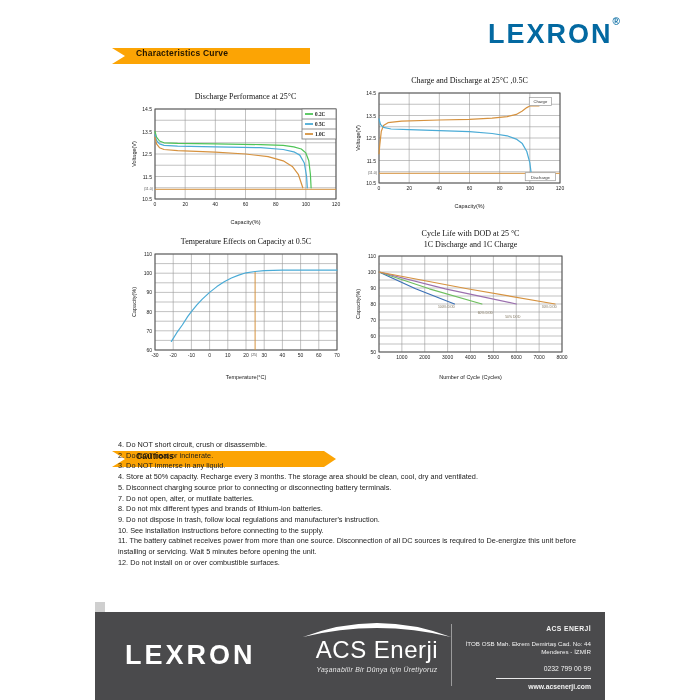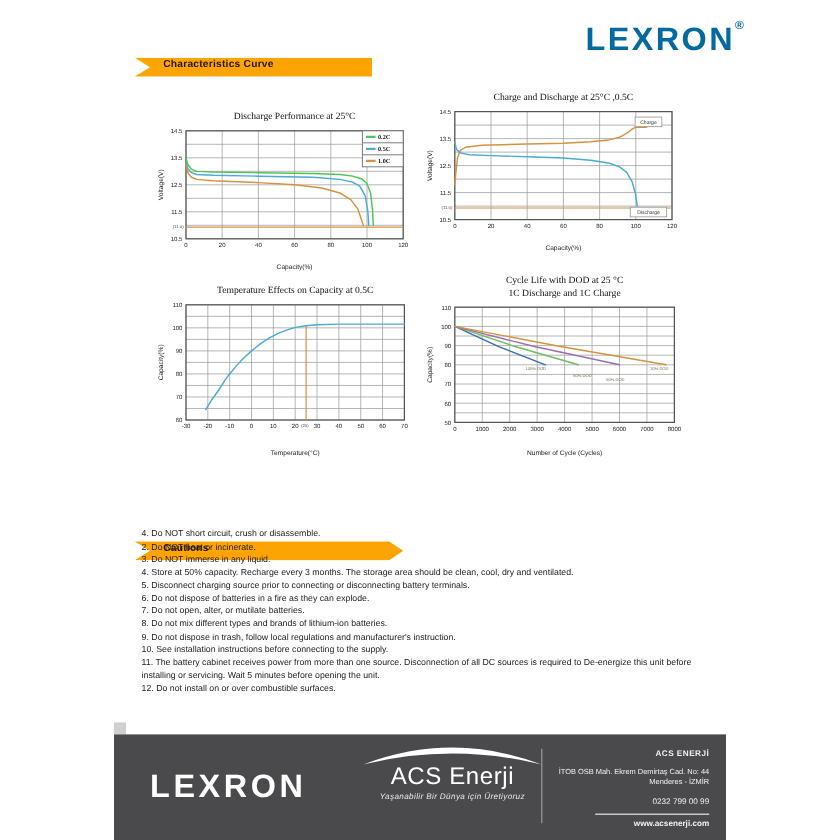--- a/index.html
+++ b/index.html
@@ -20,21 +20,21 @@
   .chart{position:absolute;}
   
   .cautions{position:absolute;left:118px;top:440px;width:468px;}
   .caution-item{font-size:7.3px;line-height:1.47;color:#1c1c1c;}
   
   .corner-mark{position:absolute;left:95px;top:602px;width:10px;height:10px;background:#cfcfcf;}
   .footer{position:absolute;left:95px;top:612px;width:510px;height:88px;background:#4A4A4C;color:#fff;}
   .f-lexron{position:absolute;left:30px;top:28px;font-size:27px;font-weight:800;letter-spacing:3px;color:#fff;}
   .f-acs{position:absolute;left:198px;top:6px;width:168px;text-align:center;}
   .f-acs svg{display:block;margin:0 auto;}
-  .acs-text{font-size:20px;color:#fff;letter-spacing:.5px;margin-top:-2px;}
+  .acs-text{font-size:24px;color:#fff;letter-spacing:.5px;margin-top:-2px;}
   .acs-tag{font-size:6.8px;font-style:italic;color:#e8e8e8;margin-top:2px;letter-spacing:.3px;}
   .f-divider{position:absolute;left:356px;top:12px;width:1px;height:62px;background:rgba(255,255,255,.45);}
   .f-contact{position:absolute;right:14px;top:13px;width:150px;text-align:right;color:#f2f2f2;}
   .c-company{font-size:6.8px;font-weight:bold;letter-spacing:.4px;margin-bottom:8px;}
   .c-addr{font-size:6.2px;line-height:1.35;}
   .c-phone{font-size:6.8px;margin-top:8px;}
   .c-line{border-top:1px solid #e9e9e9;margin:6px 0 4px 55px;}
   .c-web{font-size:6.8px;font-weight:bold;}
 </style>
 </head>
@@ -243,21 +243,20 @@
   <div class="banner banner-cautions">
     <span>Cautions</span>
   </div>
 
   <div class="cautions">
       <div class="caution-item">4. Do NOT short circuit, crush or disassemble.</div>
       <div class="caution-item">2. Do NOT heat or incinerate.</div>
       <div class="caution-item">3. Do NOT immerse in any liquid.</div>
       <div class="caution-item">4. Store at 50% capacity. Recharge every 3 months. The storage area should be clean, cool, dry and ventilated.</div>
       <div class="caution-item">5. Disconnect charging source prior to connecting or disconnecting battery terminals.</div>
-      <div class="caution-item">6. Do not dispose of batteries in a fire as they can explode.</div>
       <div class="caution-item">7. Do not open, alter, or mutilate batteries.</div>
       <div class="caution-item">8. Do not mix different types and brands of lithium-ion batteries.</div>
       <div class="caution-item">9. Do not dispose in trash, follow local regulations and manufacturer's instruction.</div>
       <div class="caution-item">10. See installation instructions before connecting to the supply.</div>
       <div class="caution-item">11. The battery cabinet receives power from more than one source. Disconnection of all DC sources is required to De-energize this unit before installing or servicing. Wait 5 minutes before opening the unit.</div>
       <div class="caution-item">12. Do not install on or over combustible surfaces.</div>
     </div>
 
   <div class="corner-mark"></div>
 

